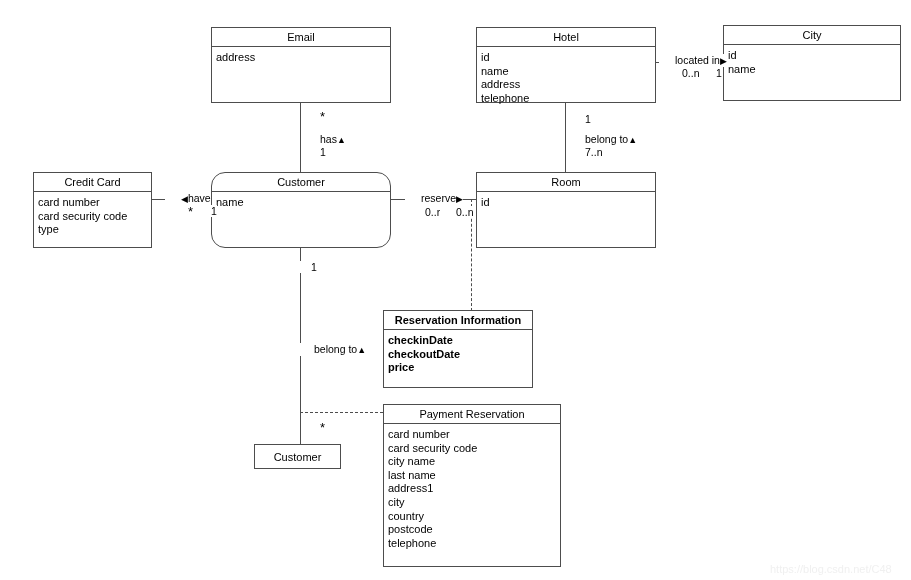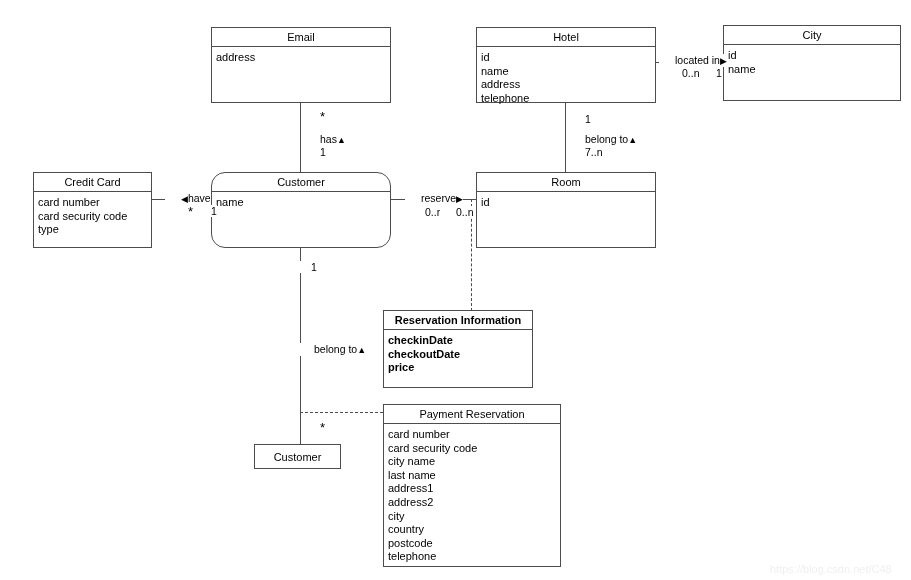--- a/index.html
+++ b/index.html
@@ -182,21 +182,20 @@
   </div>
 
   <div class="uml-class" style="left:383px; top:404px; width:178px; height:163px;">
     <div class="uml-title">Payment Reservation</div>
     <div class="uml-attrs">
       <div class="uml-attr">card number</div>
       <div class="uml-attr">card security code</div>
       <div class="uml-attr">city name</div>
       <div class="uml-attr">last name</div>
       <div class="uml-attr">address1</div>
-      <div class="uml-attr">address2</div>
       <div class="uml-attr">city</div>
       <div class="uml-attr">country</div>
       <div class="uml-attr">postcode</div>
       <div class="uml-attr">telephone</div>
     </div>
   </div>
 
   <div class="uml-class" style="left:254px; top:444px; width:87px; height:25px;">
     <div class="uml-title no-border">Customer</div>
   </div>

